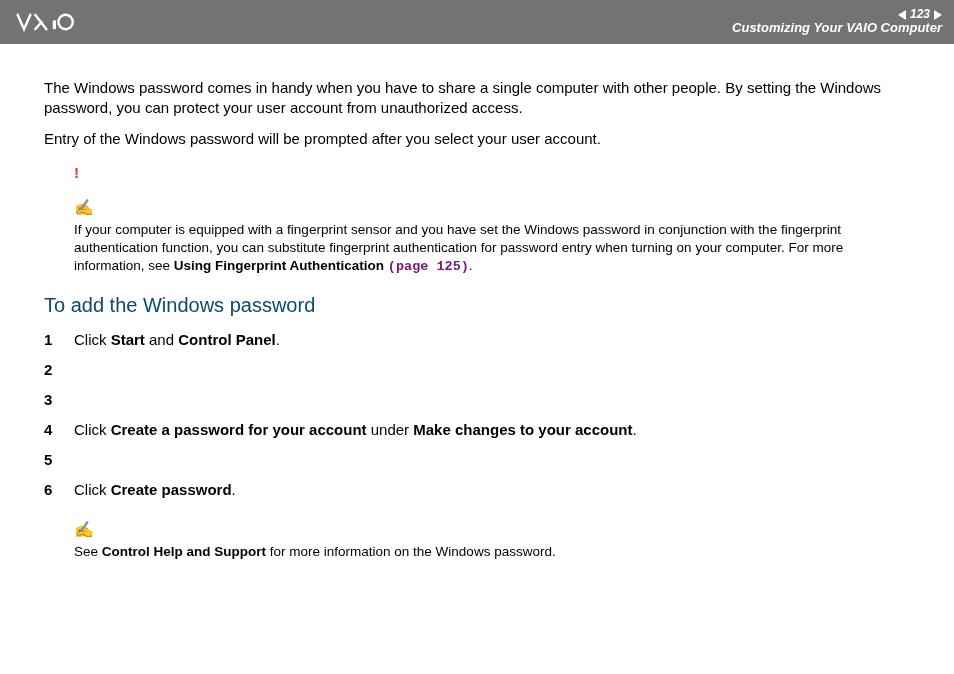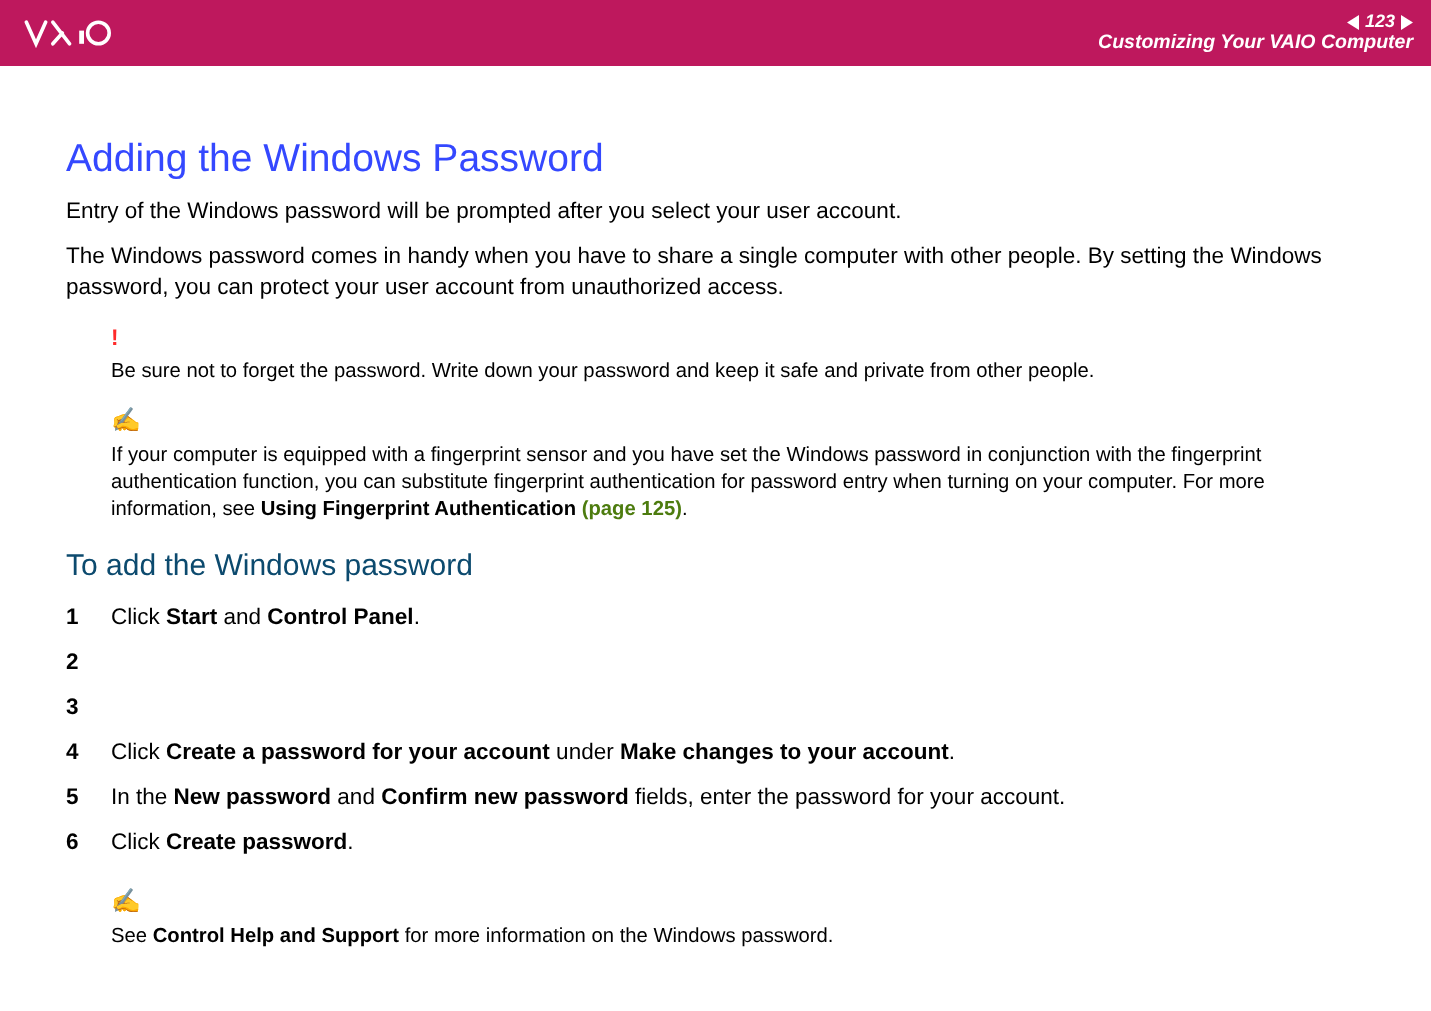--- a/index.html
+++ b/index.html
@@ -5,21 +5,21 @@
   html, body {
     margin: 0;
     padding: 0;
     width: 954px;
     height: 674px;
     font-family: Arial, Helvetica, sans-serif;
     background: #fff;
     color: #000;
   }
   .header {
-    background: #be185d;
+    background: #737373;
     color: #fff;
     height: 44px;
     display: flex;
     align-items: center;
     justify-content: space-between;
     padding: 0 12px 0 16px;
     position: relative;
   }
   .logo {
     font-family: Arial, sans-serif;
@@ -91,22 +91,23 @@
     display: block;
     font-weight: 700;
     margin-bottom: 2px;
   }
   .note-icon.red { color: #ff2a2a; font-size: 15px; }
   .note-icon.pen {
     color: #1f4fc8;
     font-size: 16px;
   }
   .link-inline {
-    color: #4d7c0f;
+    color: #701a75;
     font-weight: 700;
+    font-family: Liberation Mono, monospace;
   }
   h2.sub-title {
     color: #0c4a6e;
     font-weight: 400;
     font-size: 20px;
     margin: 18px 0 8px 0;
   }
   ol.steps {
     margin: 0 0 10px 0;
     padding-left: 0;
@@ -141,28 +142,26 @@
     <div class="nav-line">
       <span class="nav-arrow nav-arrow-left"></span>
       <span>123</span>
       <span class="nav-arrow nav-arrow-right"></span>
     </div>
     <div class="section-title">Customizing Your VAIO Computer</div>
   </div>
 </div>
 
 <div class="content">
-  <h1 class="main-title">Adding the Windows Password</h1>
 
+  <p class="body-text">The Windows password comes in handy when you have to share a single computer with other people. By setting the Windows password, you can protect your user account from unauthorized access.</p>
   <p class="body-text">Entry of the Windows password will be prompted after you select your user account.</p>
-  <p class="body-text">The Windows password comes in handy when you have to share a single computer with other people. By setting the Windows password, you can protect your user account from unauthorized access.</p>
 
   <div class="note">
     <span class="note-icon red">!</span>
-    <span>Be sure not to forget the password. Write down your password and keep it safe and private from other people.</span>
   </div>
 
   <div class="note">
     <span class="note-icon pen">✍</span>
     <span>If your computer is equipped with a fingerprint sensor and you have set the Windows password in conjunction with the fingerprint authentication function, you can substitute fingerprint authentication for password entry when turning on your computer. For more information, see </span><b>Using Fingerprint Authentication</b> <span class="link-inline">(page 125)</span><span>.</span>
   </div>
 
   <h2 class="sub-title">To add the Windows password</h2>
 
   <ol class="steps">
@@ -175,21 +174,20 @@
       </li>
     <li>
         <span class="num">3</span>
       </li>
     <li>
         <span class="num">4</span>
         <span><span>Click </span><b>Create a password for your account</b><span> under </span><b>Make changes to your account</b><span>.</span></span>
       </li>
     <li>
         <span class="num">5</span>
-        <span><span>In the </span><b>New password</b><span> and </span><b>Confirm new password</b><span> fields, enter the password for your account.</span></span>
       </li>
     <li>
         <span class="num">6</span>
         <span><span>Click </span><b>Create password</b><span>.</span></span>
       </li>
   </ol>
 
   <div class="note">
     <span class="note-icon pen">✍</span>
     <span>See </span><b>Control Help and Support</b><span> for more information on the Windows password.</span>

